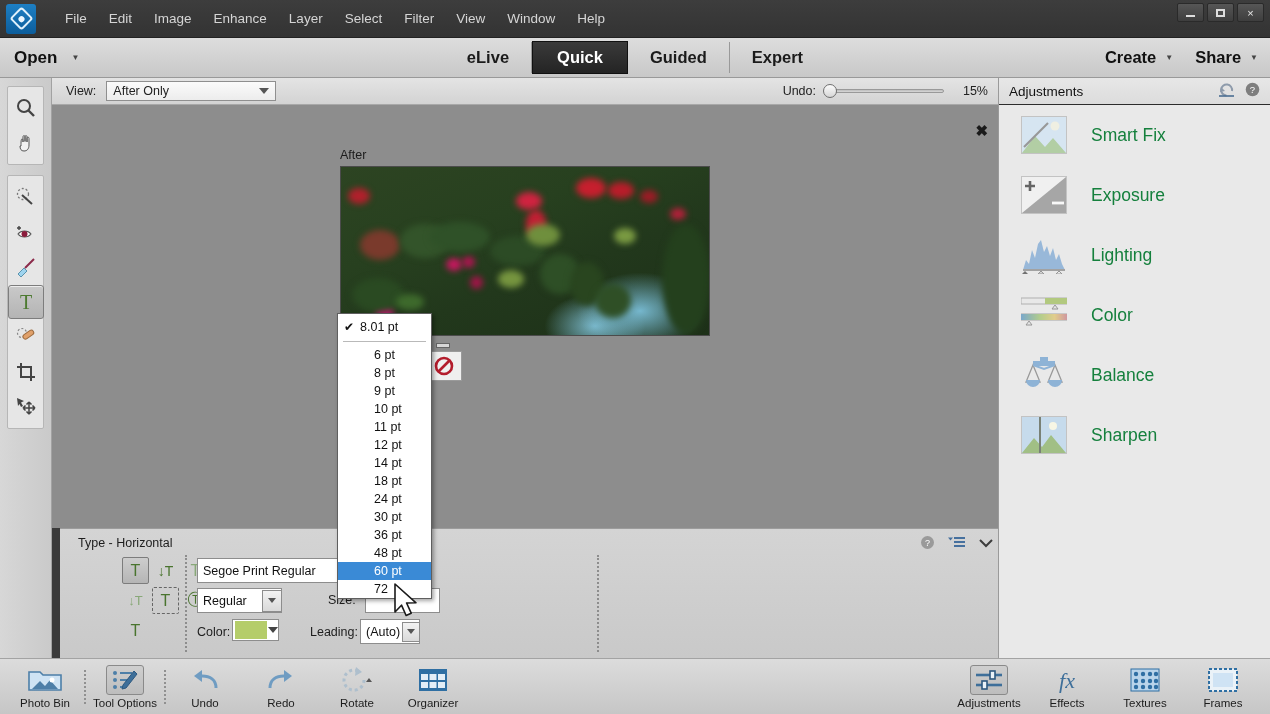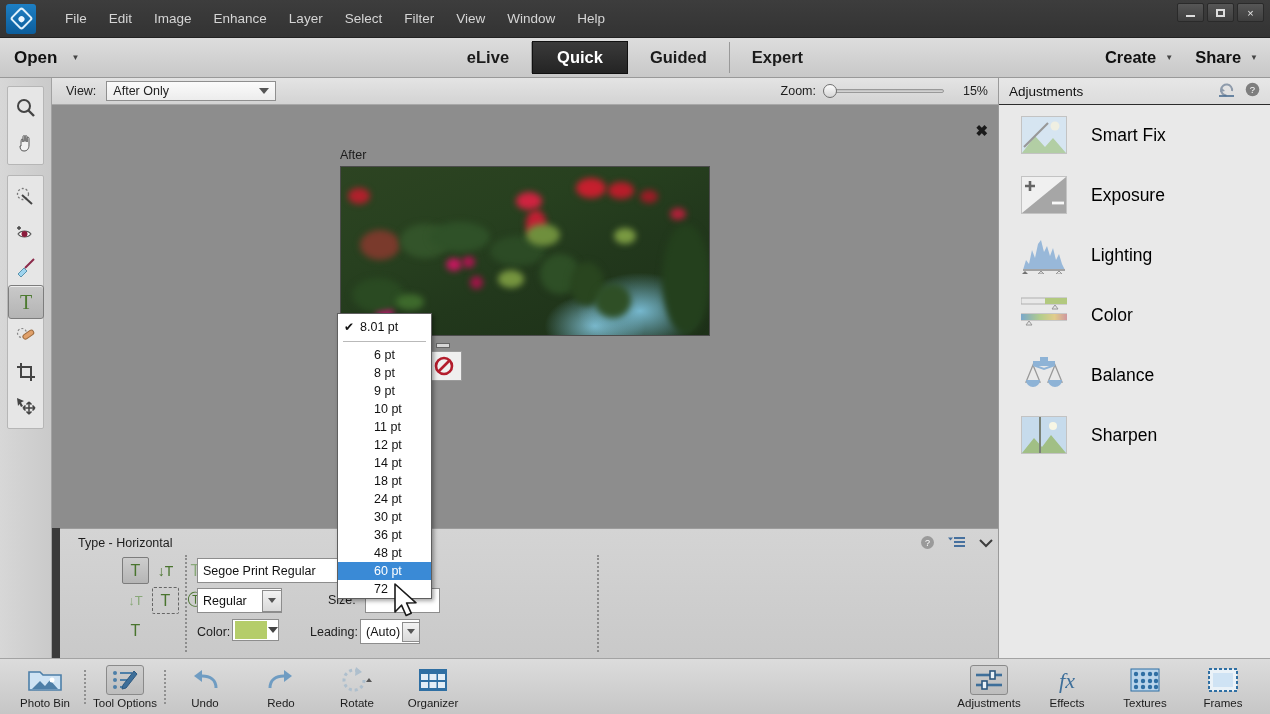--- a/index.html
+++ b/index.html
@@ -175,21 +175,21 @@
     position:absolute; left:998px; top:78px; width:272px; height:580px;
     background:#e9e9e9; border-left:1px solid #9a9a9a;
   }
   #rp-header{height:27px; background:linear-gradient(#e7e7e7,#dcdcdc);
     border-bottom:1px solid #2c2c2c; display:flex; align-items:center; position:relative;}
   #rp-header .t{margin-left:10px; font-size:13.5px; color:#111;}
   #rp-header .icons{position:absolute;right:10px;display:flex;gap:10px;}
   .adj-row{height:60px; display:flex; align-items:center; padding-left:22px; gap:24px; cursor:default;}
   .adj-ico{width:46px;height:38px;border:1px solid #b5b5b5;background:#dfdfdf;
     position:relative; overflow:hidden; opacity:.72;}
-  .adj-label{font-size:17.5px; color:#000000;}
+  .adj-label{font-size:17.5px; color:#15803d;}
 
   
   #taskbar{
     position:absolute; left:0; top:658px; width:1270px; height:56px;
     background:linear-gradient(#dcdcdc,#c6c6c6); border-top:1px solid #a3a3a3;
     display:flex; align-items:center;
   }
   .tb-item{width:74px; display:flex; flex-direction:column; align-items:center;
            gap:2px; cursor:default; font-size:11.5px; color:#1c1c1c;}
   .tb-ic{width:38px;height:30px;display:flex;align-items:center;justify-content:center;}
@@ -311,21 +311,21 @@
   </div>
 </div>
 
 <div id="viewbar">
   <span class="lbl">View:</span>
   <div id="view-select">
     <span>After Only</span>
     <span class="dd"></span>
   </div>
   <div id="zoom-area">
-    <span class="lbl-sm">Zoom:</span>
+    <span class="lbl-sm">Undo:</span>
     <div id="zoom-track">
       <div id="zoom-knob"></div>
     </div>
     <span id="zoom-val">15%</span>
   </div>
 </div>
 
 <div id="canvas-area">
   <div id="after-label">After</div>
   <div id="close-x">✖</div>

